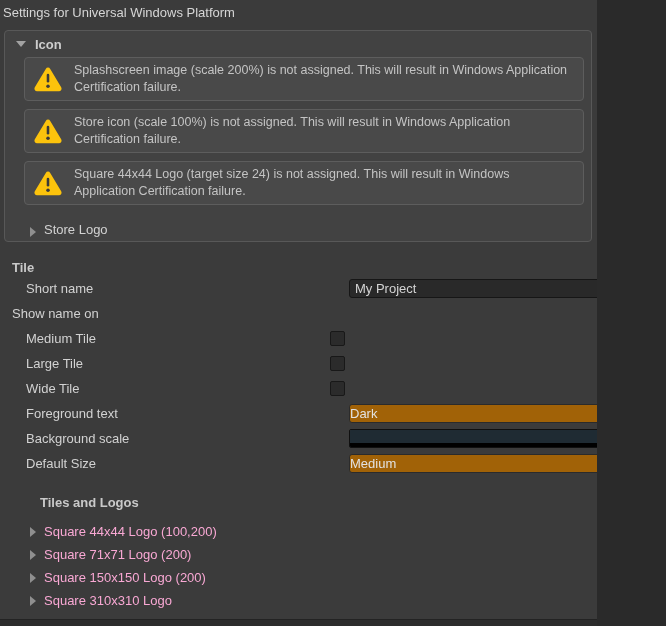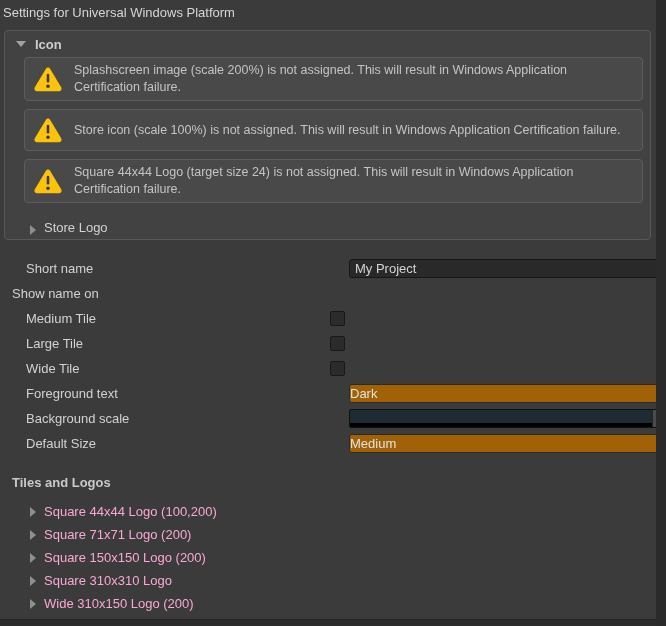--- a/index.html
+++ b/index.html
@@ -1,17 +1,17 @@
 <!DOCTYPE html>
 <html><head>
 <meta charset="utf-8">
 <style>
   html,body{margin:0;padding:0;background:#2a2a2a;}
   .page{
-    position:relative;width:656px;height:626px;background:#3b3b3b;overflow:hidden;
+    position:relative;width:597px;height:626px;background:#3b3b3b;overflow:hidden;
     font-family:"Liberation Sans","DejaVu Sans",sans-serif;font-size:13px;color:#d2d2d2;
     -webkit-font-smoothing:antialiased;
   }
   .app-title{height:22px;padding:5px 0 0 3px;box-sizing:content-box;color:#d6d6d6;}
 
   
   .tri-down{width:0;height:0;border-left:5px solid transparent;border-right:5px solid transparent;border-top:6px solid #a2a2a2;flex:none;}
   .tri-right{width:0;height:0;border-top:5px solid transparent;border-bottom:5px solid transparent;border-left:6px solid #8f8f8f;flex:none;}
 
   
@@ -19,21 +19,21 @@
   .group-header{display:flex;align-items:center;height:26px;padding-left:11px;gap:9px;cursor:default;}
   .group-header .hd{font-weight:bold;color:#cdcdcd;}
   .warning{display:flex;align-items:center;gap:12px;margin:0 7px 8px 19px;background:#494949;
     border:1px solid #5d5d5d;border-radius:4px;padding:4px 10px 4px 9px;min-height:42px;box-sizing:border-box;}
   .warning .wtext{color:#c4c4c4;font-size:12.5px;line-height:17px;}
   .warning svg{flex:none;}
   .store-row{display:flex;align-items:flex-end;gap:8px;height:24px;padding-left:25px;margin-top:5px;}
 
   
   .sec-header{height:18px;display:flex;align-items:center;padding-left:12px;font-weight:bold;color:#c9c9c9;margin-top:4px;}
-  .sec-header.tnl{margin-top:16px;height:20px;}
+  .sec-header.tnl{margin-top:16px;height:20px;margin-left:28px;}
   .row{position:relative;height:25px;display:flex;align-items:center;}
   .row .lbl{padding-left:26px;color:#d2d2d2;}
   .row .lbl.l0{padding-left:12px;}
   .ctrl{position:absolute;left:349px;width:326px;box-sizing:border-box;}
 
   .textfield{height:19px;background:#292929;border:1px solid #161616;border-radius:3px;
     color:#d4d4d4;font:13px "Liberation Sans","DejaVu Sans",sans-serif;padding:0 5px;outline:none;}
   .checkbox{left:330px;width:15px;height:15px;background:#2b2b2b;border:1px solid #181818;border-radius:2px;}
   .dropdown{height:19px;background:#a16207;border:1px solid #2b2b2b;border-radius:3px;display:flex;align-items:center;
     padding-left:0;color:#e2e2e2;cursor:default;}
@@ -89,20 +89,21 @@
       </svg>
       <span class="wtext">Square 44x44 Logo (target size 24) is not assigned. This will result in Windows Application Certification failure.</span>
     </div>
 
     <div class="store-row">
       <div class="tri-right"></div>
       <span>Store Logo</span>
     </div>
   </div>
 
+  <div class="sec-header">Tile</div>
 
   <div class="row">
     <span class="lbl">Short name</span>
     <input class="ctrl textfield" type="text" value="My Project" style="">
   </div>
 
   <div class="row">
     <span class="lbl l0">Show name on</span>
   </div>
 

